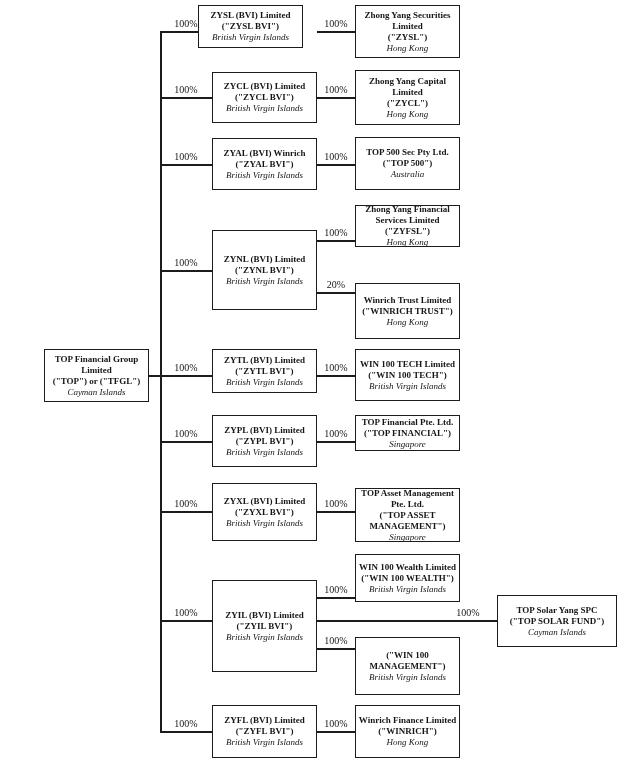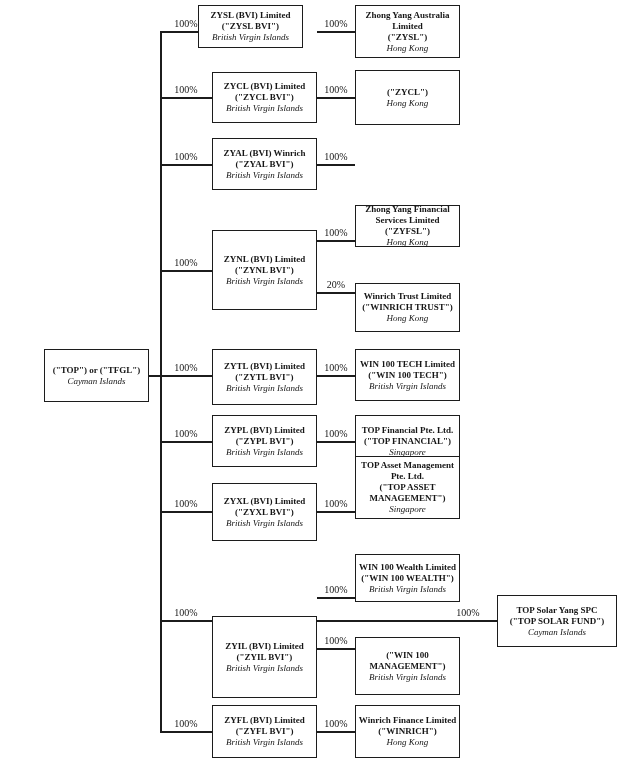--- a/index.html
+++ b/index.html
@@ -68,20 +68,21 @@
   <div class="pct" style="left:317px;top:278px;width:38px">20%</div>
   <div class="pct" style="left:317px;top:361px;width:38px">100%</div>
   <div class="pct" style="left:317px;top:427px;width:38px">100%</div>
   <div class="pct" style="left:317px;top:497px;width:38px">100%</div>
   <div class="pct" style="left:317px;top:583px;width:38px">100%</div>
   <div class="pct" style="left:317px;top:634px;width:38px">100%</div>
   <div class="pct" style="left:442px;top:606px;width:52px">100%</div>
   <div class="pct" style="left:317px;top:717px;width:38px">100%</div>
 
   <div class="node" style="left:44px;top:349px;width:105px;height:53px">
+    <span class="nm">TOP Financial Group Limited</span>
     <span class="al">("TOP") or ("TFGL")</span>
     <span class="juris">Cayman Islands</span>
   </div>
 
   <div class="node" style="left:198px;top:5px;width:105px;height:43px">
     <span class="nm">ZYSL (BVI) Limited</span>
     <span class="al">("ZYSL BVI")</span>
     <span class="juris">British Virgin Islands</span>
   </div>
   <div class="node" style="left:212px;top:72px;width:105px;height:51px">
@@ -92,76 +93,82 @@
   <div class="node" style="left:212px;top:138px;width:105px;height:52px">
     <span class="nm">ZYAL (BVI) Winrich</span>
     <span class="al">("ZYAL BVI")</span>
     <span class="juris">British Virgin Islands</span>
   </div>
   <div class="node" style="left:212px;top:230px;width:105px;height:80px">
     <span class="nm">ZYNL (BVI) Limited</span>
     <span class="al">("ZYNL BVI")</span>
     <span class="juris">British Virgin Islands</span>
   </div>
-  <div class="node" style="left:212px;top:349px;width:105px;height:56px">
+  <div class="node" style="left:212px;top:349px;width:105px;height:44px">
     <span class="nm">ZYTL (BVI) Limited</span>
     <span class="al">("ZYTL BVI")</span>
     <span class="juris">British Virgin Islands</span>
   </div>
   <div class="node" style="left:212px;top:415px;width:105px;height:52px">
     <span class="nm">ZYPL (BVI) Limited</span>
     <span class="al">("ZYPL BVI")</span>
     <span class="juris">British Virgin Islands</span>
   </div>
   <div class="node" style="left:212px;top:483px;width:105px;height:58px">
     <span class="nm">ZYXL (BVI) Limited</span>
     <span class="al">("ZYXL BVI")</span>
     <span class="juris">British Virgin Islands</span>
   </div>
-  <div class="node" style="left:212px;top:616px;width:105px;height:82px">
+  <div class="node" style="left:212px;top:580px;width:105px;height:92px">
     <span class="nm">ZYIL (BVI) Limited</span>
     <span class="al">("ZYIL BVI")</span>
     <span class="juris">British Virgin Islands</span>
   </div>
   <div class="node" style="left:212px;top:705px;width:105px;height:53px">
     <span class="nm">ZYFL (BVI) Limited</span>
     <span class="al">("ZYFL BVI")</span>
     <span class="juris">British Virgin Islands</span>
   </div>
 
   <div class="node" style="left:355px;top:5px;width:105px;height:53px">
-    <span class="nm">Zhong Yang Australia Limited</span>
+    <span class="nm">Zhong Yang Securities Limited</span>
     <span class="al">("ZYSL")</span>
     <span class="juris">Hong Kong</span>
   </div>
   <div class="node" style="left:355px;top:70px;width:105px;height:55px">
+    <span class="nm">Zhong Yang Capital Limited</span>
     <span class="al">("ZYCL")</span>
     <span class="juris">Hong Kong</span>
+  </div>
+  <div class="node" style="left:355px;top:137px;width:105px;height:53px">
+    <span class="nm">TOP 500 Sec Pty Ltd.</span>
+    <span class="al">("TOP 500")</span>
+    <span class="juris">Australia</span>
   </div>
   <div class="node" style="left:355px;top:205px;width:105px;height:42px">
     <span class="nm">Zhong Yang Financial Services Limited</span>
     <span class="al">("ZYFSL")</span>
     <span class="juris">Hong Kong</span>
   </div>
-  <div class="node" style="left:355px;top:283px;width:105px;height:49px">
+  <div class="node" style="left:355px;top:283px;width:105px;height:56px">
     <span class="nm">Winrich Trust Limited</span>
     <span class="al">("WINRICH TRUST")</span>
     <span class="juris">Hong Kong</span>
   </div>
   <div class="node" style="left:355px;top:349px;width:105px;height:52px">
     <span class="nm">WIN 100 TECH Limited</span>
     <span class="al">("WIN 100 TECH")</span>
     <span class="juris">British Virgin Islands</span>
   </div>
-  <div class="node" style="left:355px;top:415px;width:105px;height:52px">
+  <div class="node" style="left:355px;top:415px;width:105px;height:36px">
     <span class="nm">TOP Financial Pte. Ltd.</span>
     <span class="al">("TOP FINANCIAL")</span>
     <span class="juris">Singapore</span>
   </div>
-  <div class="node" style="left:355px;top:456px;width:105px;height:63px">
+  <div class="node" style="left:355px;top:488px;width:105px;height:54px">
     <span class="nm">TOP Asset Management Pte. Ltd.</span>
     <span class="al">("TOP ASSET MANAGEMENT")</span>
     <span class="juris">Singapore</span>
   </div>
   <div class="node" style="left:355px;top:554px;width:105px;height:48px">
     <span class="nm">WIN 100 Wealth Limited</span>
     <span class="al">("WIN 100 WEALTH")</span>
     <span class="juris">British Virgin Islands</span>
   </div>
   <div class="node" style="left:355px;top:637px;width:105px;height:58px">

